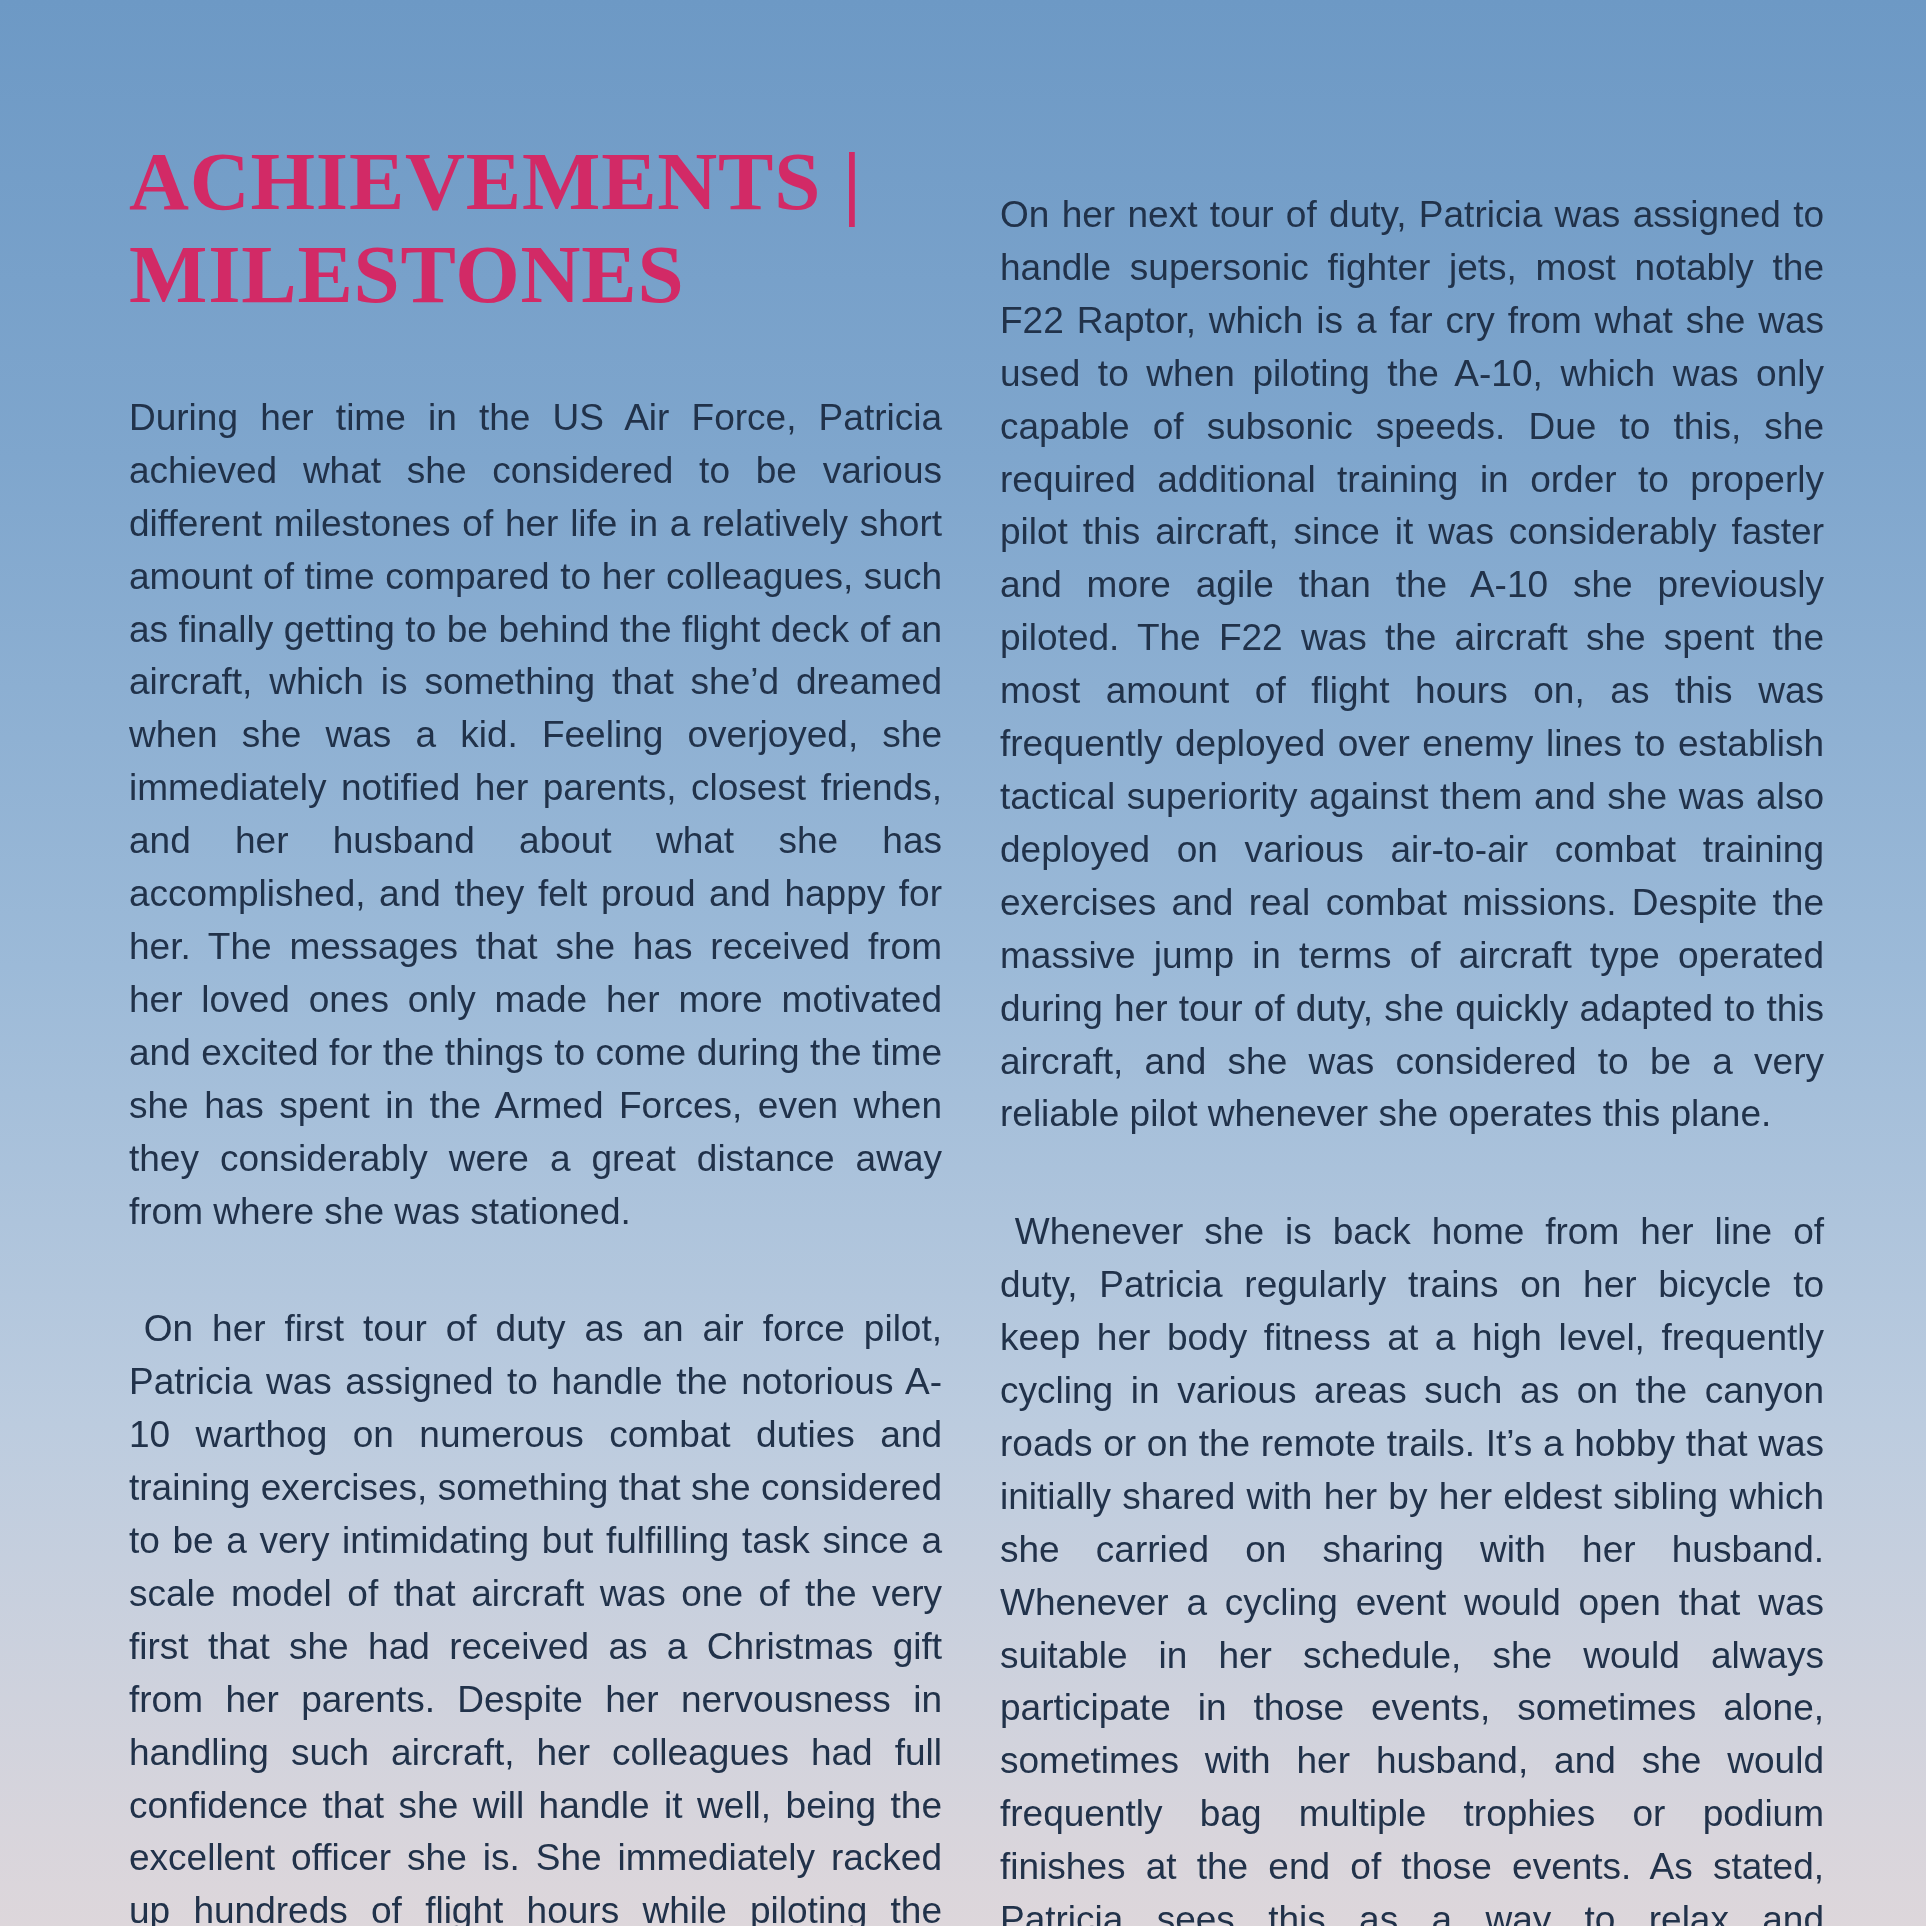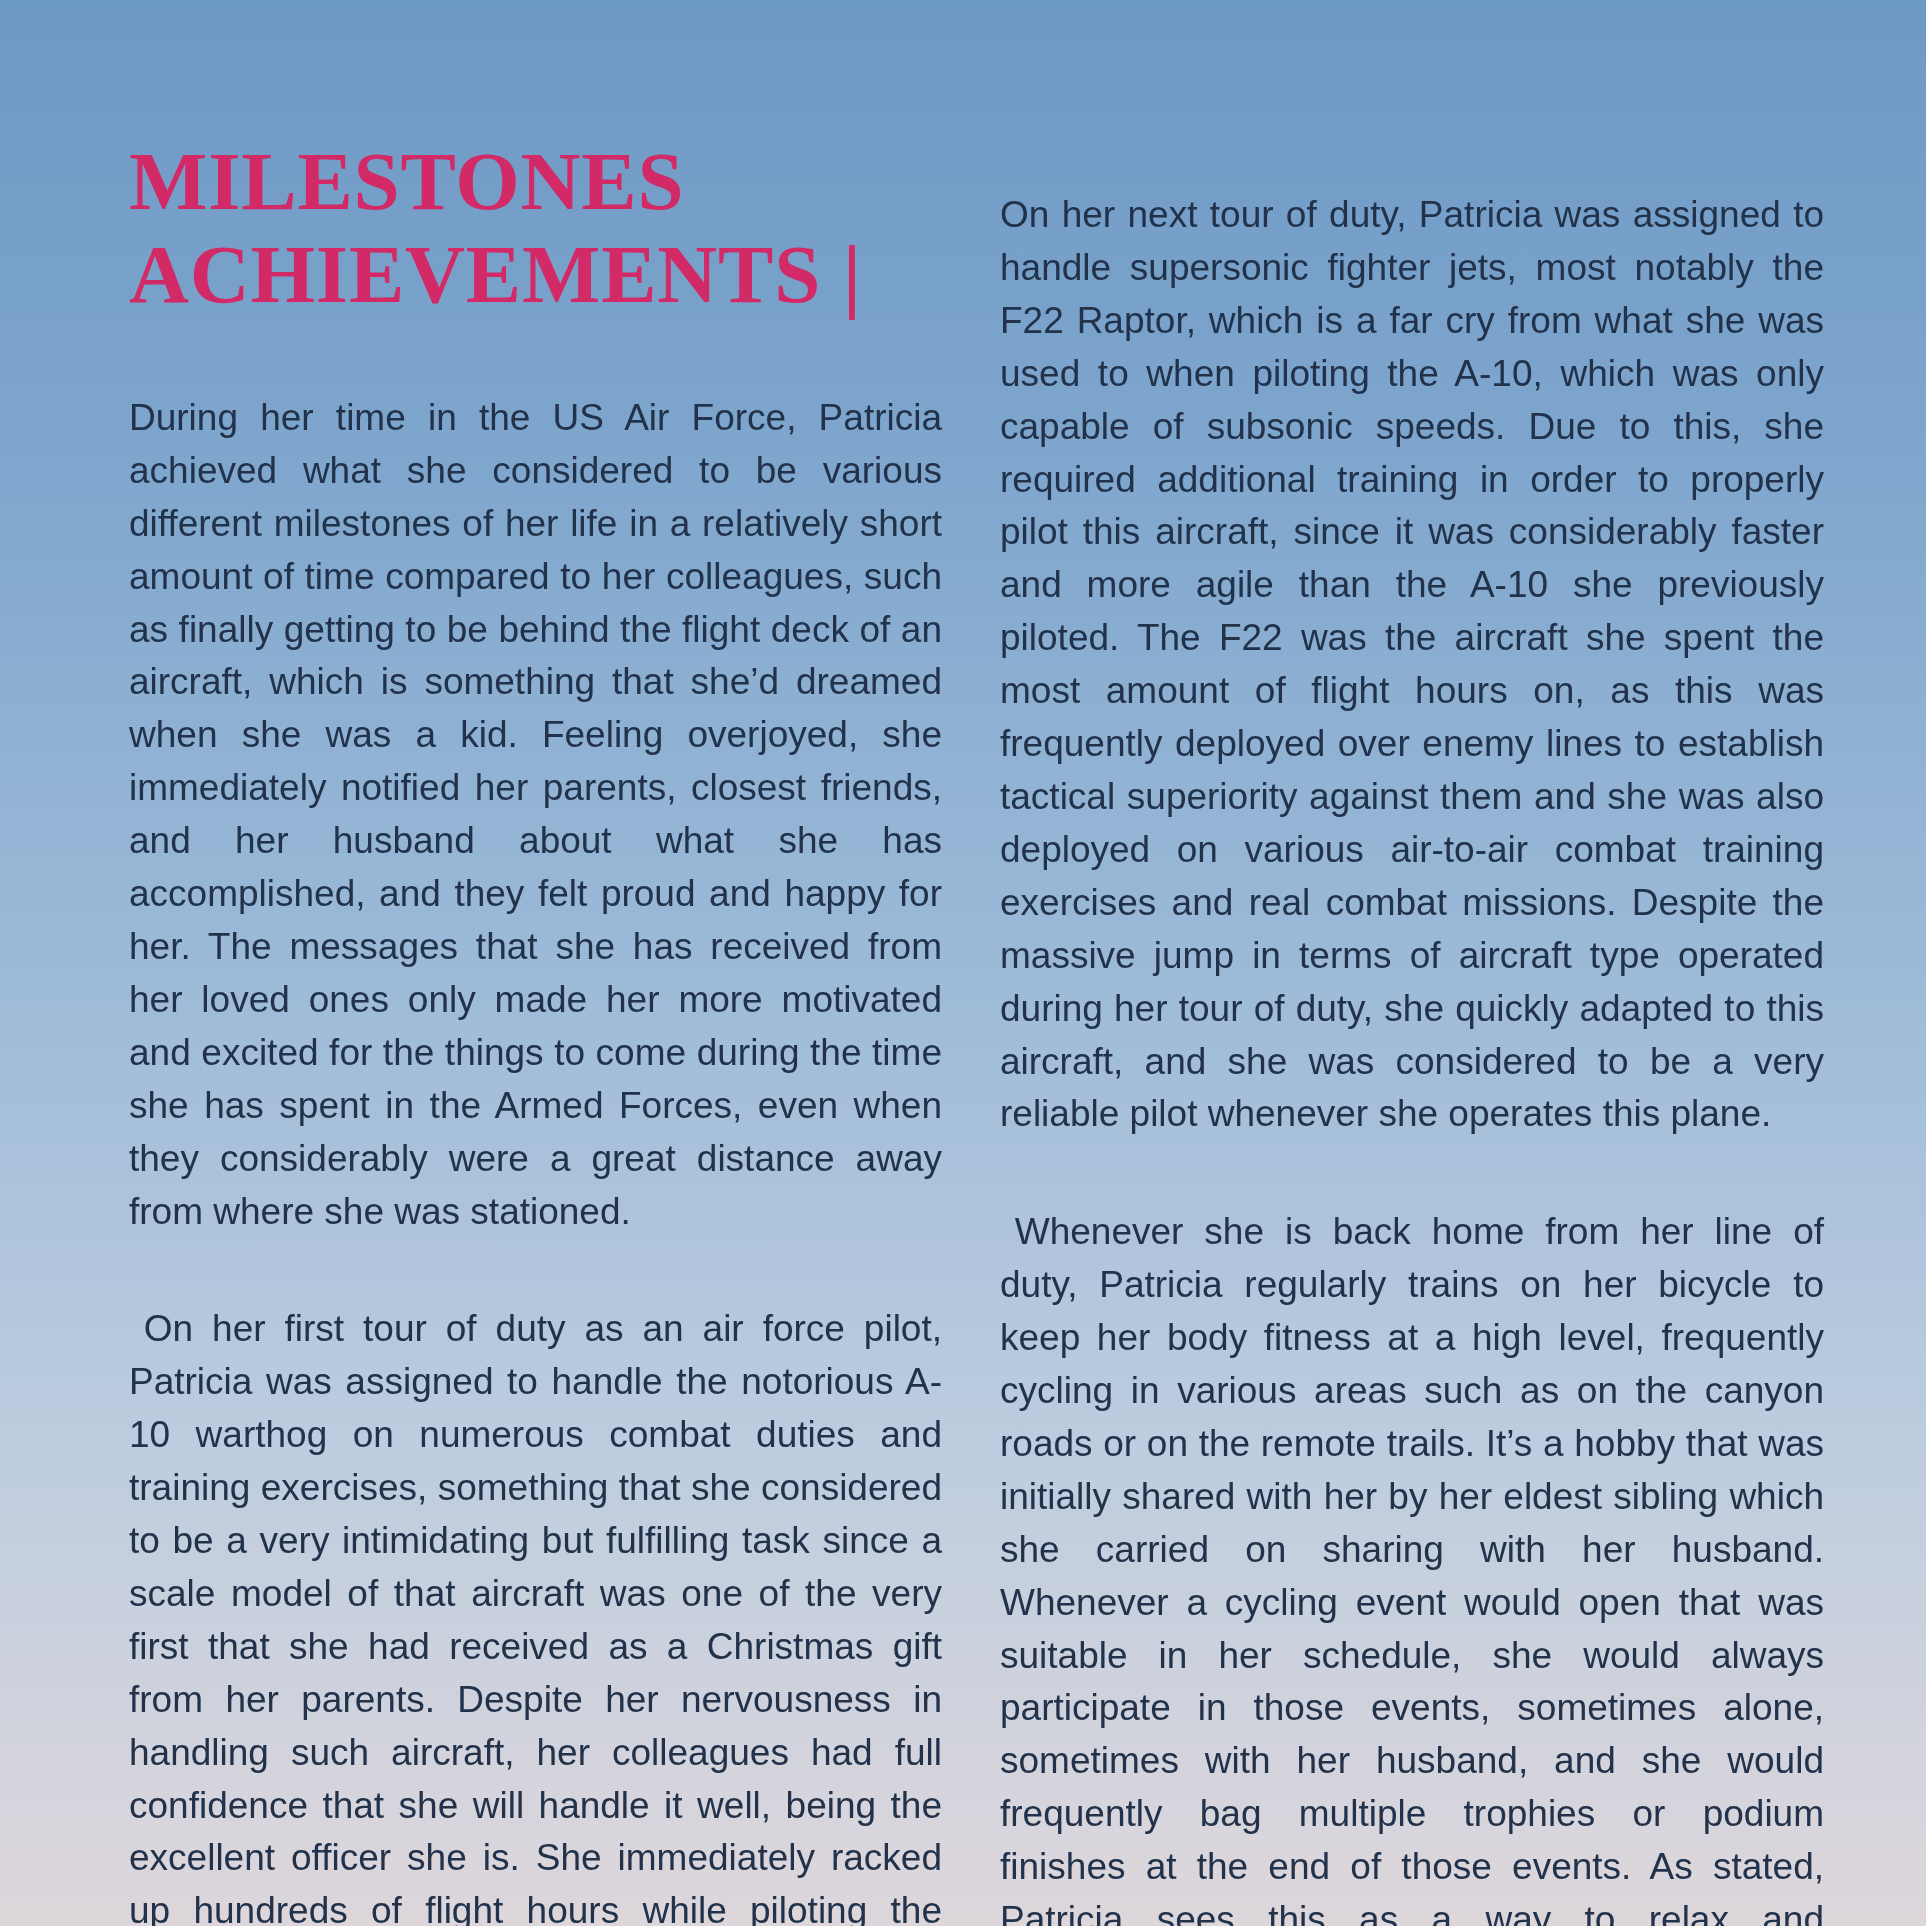--- a/index.html
+++ b/index.html
@@ -69,22 +69,22 @@
     margin-bottom: 0;
   }
 </style>
 </head>
 <body>
 
 <div class="page">
 
   <div class="column column-left">
     <h1 class="headline">
+      <span class="headline-line">ACHIEVEMENTS |</span>
       <span class="headline-line">MILESTONES</span>
-      <span class="headline-line">ACHIEVEMENTS |</span>
     </h1>
 
     <p class="body-text">During her time in the US Air Force, Patricia achieved what she considered to be various different milestones of her life in a relatively short amount of time compared to her colleagues, such as finally getting to be behind the flight deck of an aircraft, which is something that she’d dreamed when she was a kid. Feeling overjoyed, she immediately notified her parents, closest friends, and her husband about what she has accomplished, and they felt proud and happy for her. The messages that she has received from her loved ones only made her more motivated and excited for the things to come during the time she has spent in the Armed Forces, even when they considerably were a great distance away from where she was stationed.</p>
 
     <p class="body-text indented">On her first tour of duty as an air force pilot, Patricia was assigned to handle the notorious A-10 warthog on numerous combat duties and training exercises, something that she considered to be a very intimidating but fulfilling task since a scale model of that aircraft was one of the very first that she had received as a Christmas gift from her parents. Despite her nervousness in handling such aircraft, her colleagues had full confidence that she will handle it well, being the excellent officer she is. She immediately racked up hundreds of flight hours while piloting the aircraft, and was widely praised for her excellent maneuvering skills and accuracy when firing the aircraft’s distinct GAU-8 Autocannon during Close Air Support Missions.</p>
   </div>
 
   <div class="column column-right">
     <p class="body-text">On her next tour of duty, Patricia was assigned to handle supersonic fighter jets, most notably the F22 Raptor, which is a far cry from what she was used to when piloting the A-10, which was only capable of subsonic speeds. Due to this, she required additional training in order to properly pilot this aircraft, since it was considerably faster and more agile than the A-10 she previously piloted. The F22 was the aircraft she spent the most amount of flight hours on, as this was frequently deployed over enemy lines to establish tactical superiority against them and she was also deployed on various air-to-air combat training exercises and real combat missions. Despite the massive jump in terms of aircraft type operated during her tour of duty, she quickly adapted to this aircraft, and she was considered to be a very reliable pilot whenever she operates this plane.</p>
 

